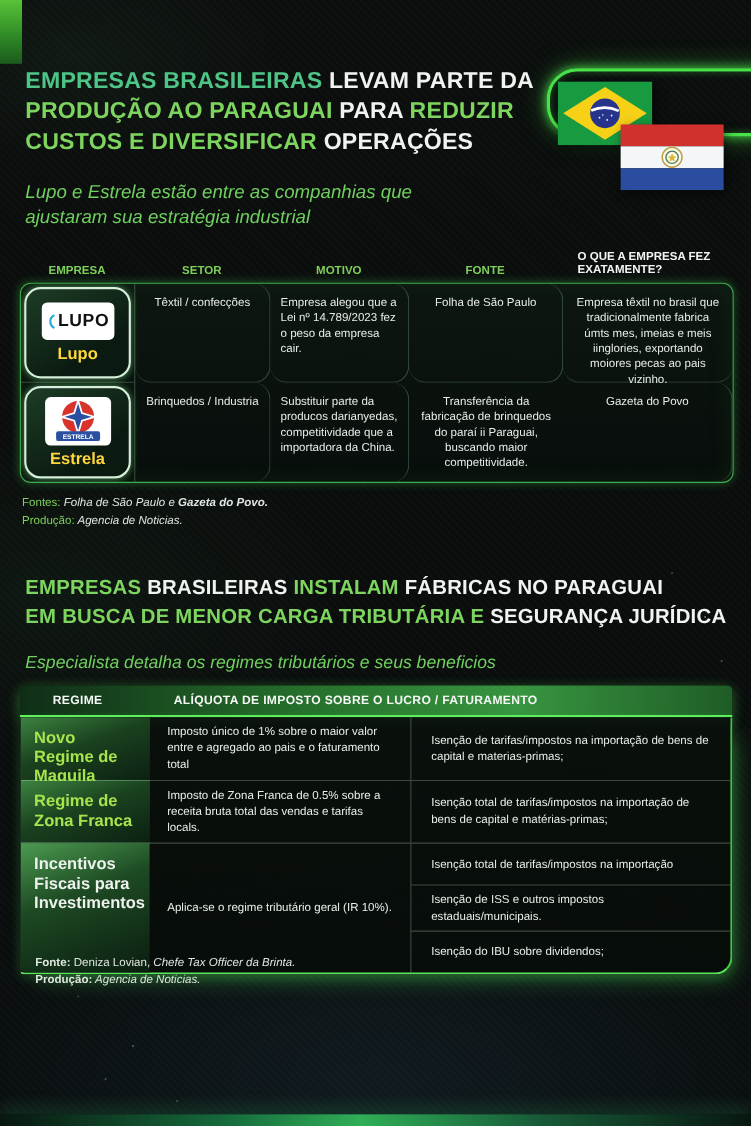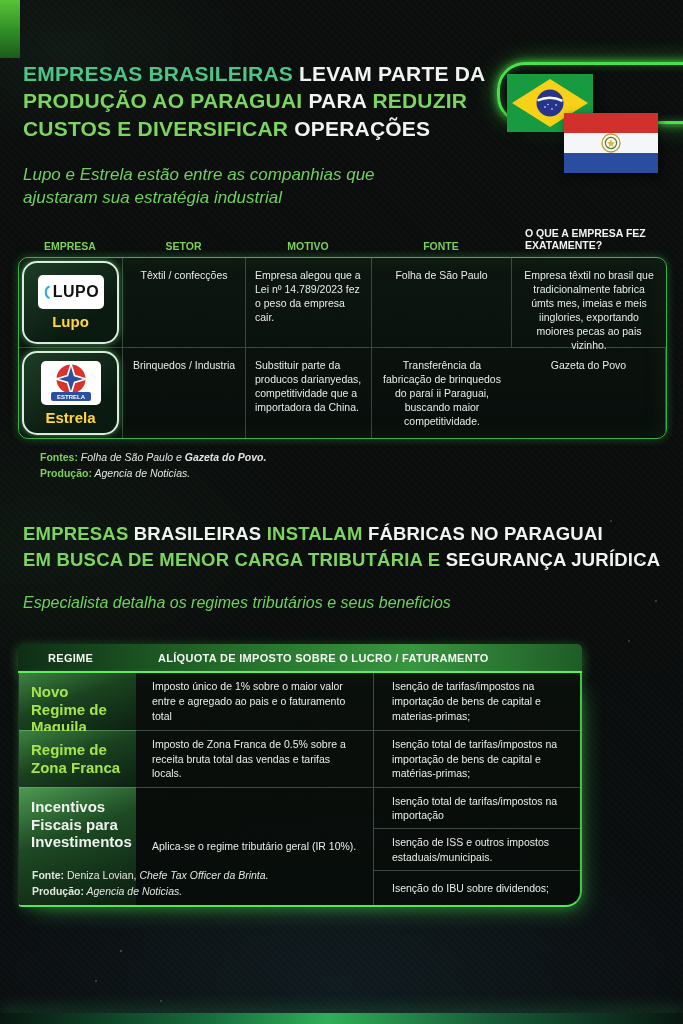--- a/index.html
+++ b/index.html
@@ -44,44 +44,44 @@
   .t1-headers{position:absolute;left:18px;top:226px;width:647px;height:26px;
     display:grid;grid-template-columns:104px 123px 126px 140px 1fr;align-items:end;
     font-size:10.5px;font-weight:bold;color:#7dd05b;text-align:center;}
   .t1-headers .last{color:#f2f5f2;text-align:left;padding-left:14px;line-height:1.2;width:150px;}
   .t1{position:absolute;left:18px;top:257px;width:647px;height:180px;
     border:1px solid #3fae4f;border-radius:10px;overflow:hidden;
     box-shadow:0 0 9px rgba(60,190,75,.4),inset 0 0 20px rgba(20,60,30,.35);
     background:linear-gradient(180deg,rgba(13,23,17,.9),rgba(8,14,11,.9));
     display:grid;grid-template-columns:104px 123px 126px 140px 1fr;grid-template-rows:90px 90px;}
   .t1 .cell{padding:11px 9px;font-size:10.5px;line-height:1.33;color:#e7ece7;
-    border-right:1px solid rgba(150,210,160,.30);}
+    border-right:1px solid rgba(150,210,160,.30);border-radius:15px;}
   .t1 .cell.lastcol{border-right:none;}
   .t1 .row1{border-bottom:1px solid rgba(150,210,160,.30);}
   .t1 .c-center{text-align:center;}
   .company-cell{padding:0;border-right:1px solid rgba(150,210,160,.30);}
   .company-box{margin:3px;height:calc(100% - 6px);border:2px solid #d6efdc;border-radius:15px;
     background:linear-gradient(145deg,#1d3d26 0%,#0b1a11 70%);
     box-shadow:0 0 7px rgba(120,235,130,.55);
     display:flex;flex-direction:column;align-items:center;justify-content:center;gap:4px;box-sizing:border-box;}
   .logo-white{background:#fff;border-radius:5px;display:flex;align-items:center;justify-content:center;}
   .lupo-box{width:66px;height:34px;gap:2px;}
   .lupo-text{font-weight:bold;font-size:16px;color:#111;letter-spacing:.5px;}
   .estrela-box{width:60px;height:44px;}
   .company-label{color:#ffd63b;font-weight:bold;font-size:15px;}
   
   .footer{position:absolute;font-size:10.5px;line-height:1.55;color:#dfe6df;}
   .footer1{left:20px;top:449px;}
   .footer2{left:32px;top:867px;}
-  .f-green{color:#7dd05b;font-weight:bold;margin-left:20px;}
+  .f-green{color:#7dd05b;font-weight:normal;}
   .f-bold{font-weight:bold;}
   .f-ital{font-style:italic;}
   .f-bold-ital{font-weight:bold;font-style:italic;}
   
-  .t2{position:absolute;left:18px;top:644px;width:564px;border-radius:26px;}
+  .t2{position:absolute;left:18px;top:623px;width:648px;border-radius:26px;}
   .t2-headerbar{height:27px;border-radius:5px 5px 0 0;display:grid;
     grid-template-columns:117px 1fr;align-items:center;
     background:linear-gradient(90deg,#0f2d16 0%,#26702c 40%,#389540 70%,#1f5c27 100%);
     border-bottom:2px solid #63f05f;
     box-shadow:0 3px 12px rgba(90,240,90,.4);
     font-size:11px;font-weight:bold;color:#f4f7f4;letter-spacing:.3px;}
   .t2-headerbar .hh1{padding-left:30px;}
   .t2-headerbar .hh2{padding-left:23px;}
   .t2-body{display:grid;grid-template-columns:117px 237px 1fr;grid-template-rows:58px 57px 117px;
     background:linear-gradient(180deg,rgba(10,16,12,.88),rgba(7,12,9,.88));

